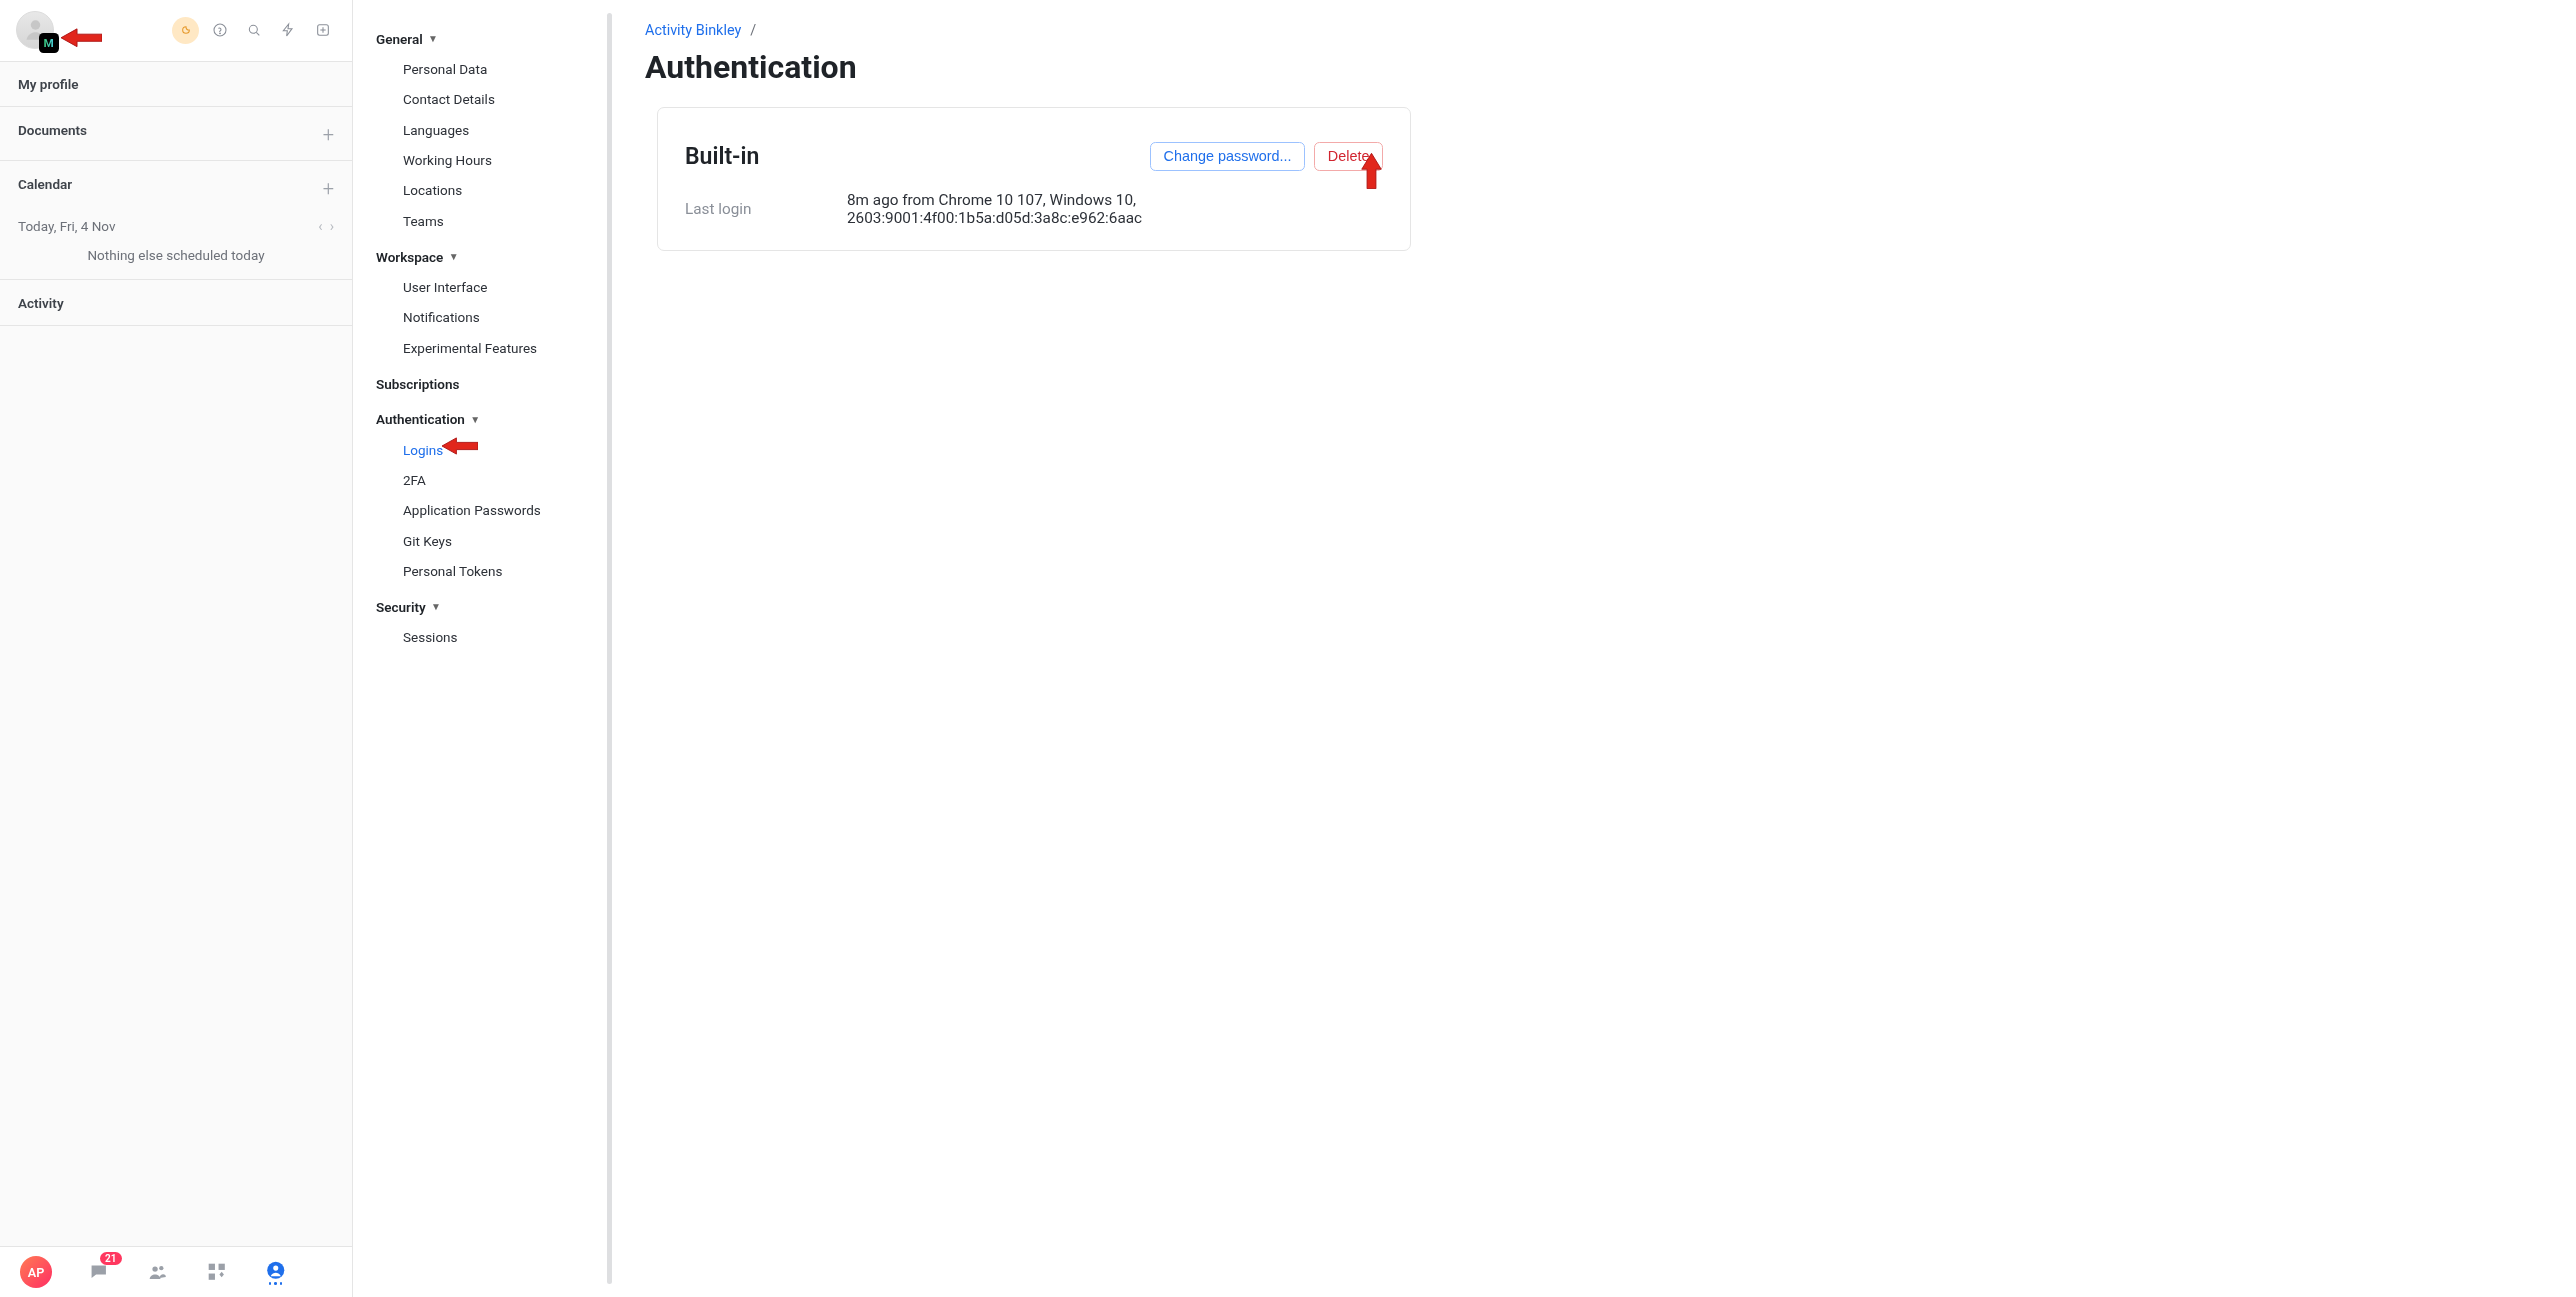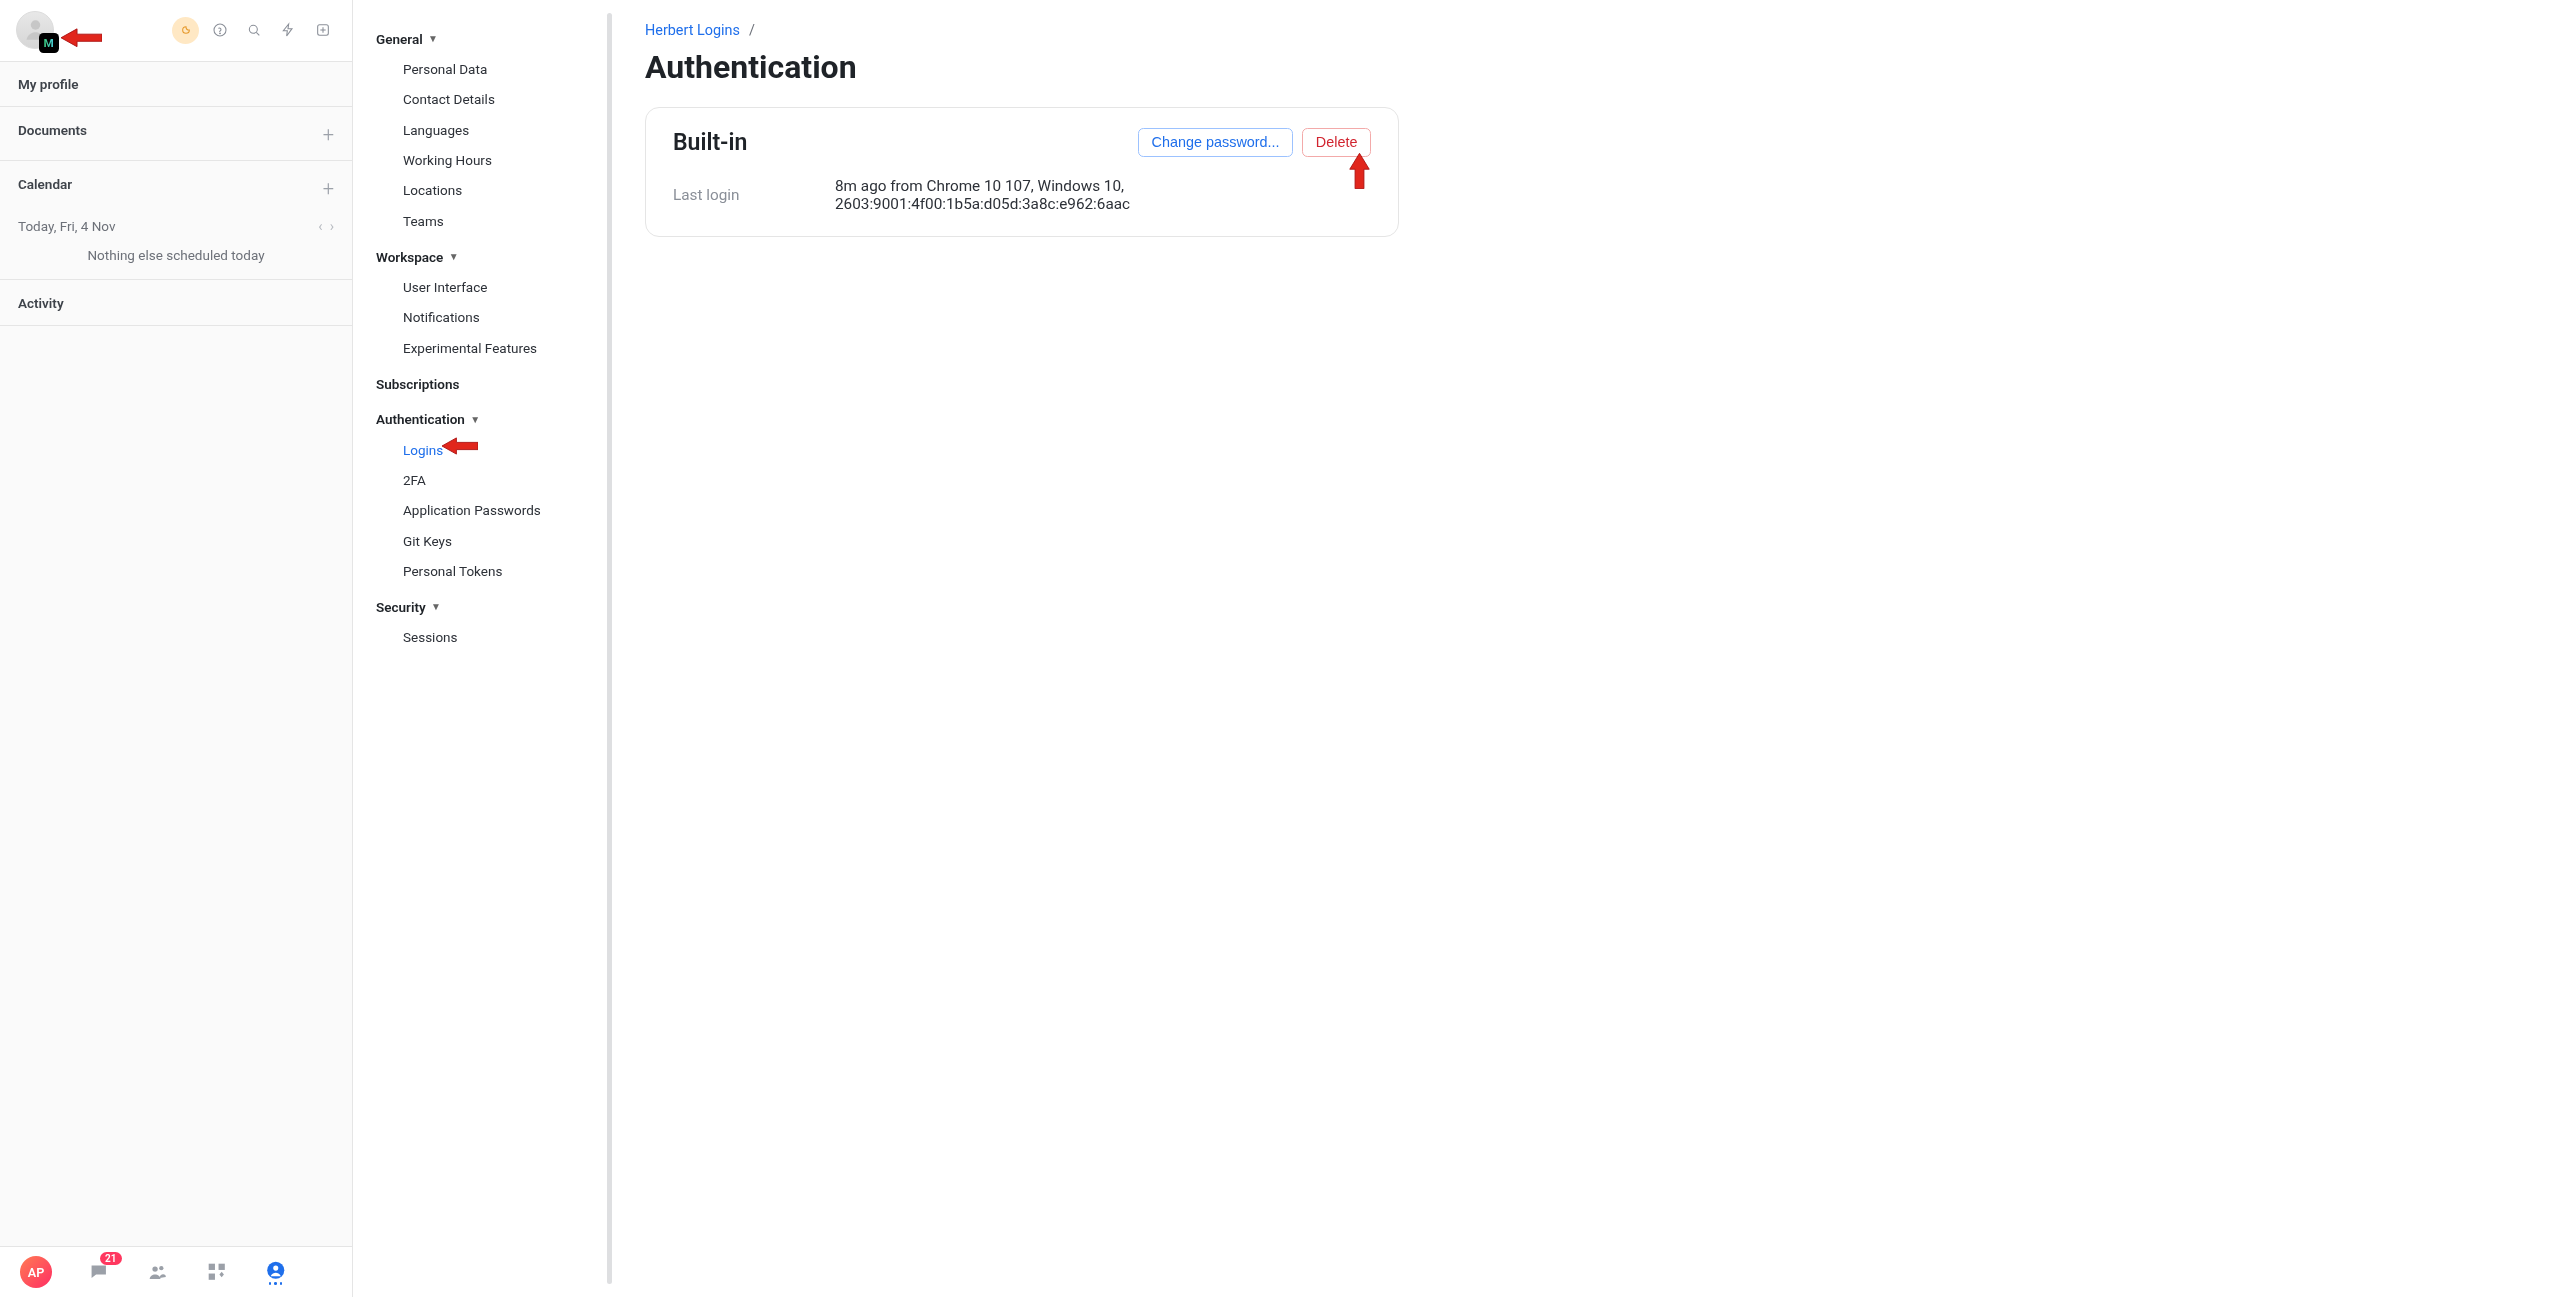--- a/index.html
+++ b/index.html
@@ -45,21 +45,21 @@
   .cat { font-weight:600; padding: 12.6px 0 7.2px; display:flex; align-items:center; gap:5.4px; }
   .cat .chev { font-size:10px; color:#666; }
   .sub { padding: 7.2px 0 7.2px 27px; color:#2d3138; cursor:pointer; }
   .sub.active { color:#1f6feb; }
 
   
   .main-col { flex:1; padding: 21.5px 32px; }
   .breadcrumb { color:#1f6feb; font-size:14.4px; margin-bottom: 9px; }
   .breadcrumb .sep { color:#6d7179; margin-left:5.4px; }
   .page-title { font-size:32px; font-weight:700; margin-bottom: 21.5px; }
-  .card { border:0.9px solid #e5e5e5; border-radius:14px; padding: 20px 27px 23px; max-width: 754px; }
+  .card { border:0.9px solid #e5e5e5; border-radius:7px; padding: 34px 27px 23px; max-width: 754px; margin-left: 12px; }
   .card-head { display:flex; align-items:center; gap:9px; }
   .card-title { font-size:23px; font-weight:600; flex:1; }
   .btn { border-radius:5.4px; padding:5.4px 12.6px; font-size:14.4px; background:#fff; cursor:pointer; }
   .btn-primary { color:#1f6feb; border:0.9px solid #9cc2ff; }
   .btn-danger { color:#d1242f; border:0.9px solid #f3aaa9; }
   .kv { display:flex; margin-top:20px; gap:54px; font-size:15.3px;align-items:center; }
   .kv-key { color:#8a8f98; width:108px; }
   .kv-val { color:#2d3138; max-width:413px; }
 
   .rel { position:relative; }
@@ -234,21 +234,21 @@
       <span>Security</span>
       <span class="chev">▼</span>
     </div>
   <div class="sub">Sessions</div>
 
   <div class="scroll-track"></div>
 </div>
 
 <div class="main-col">
   <div class="breadcrumb">
-    <span>Herbert Logins</span>
+    <span>Activity Binkley</span>
     <span class="sep">/</span>
   </div>
   <h1 class="page-title">Authentication</h1>
 
   <div class="card rel">
     <div class="card-head">
       <div class="card-title">Built-in</div>
       <button class="btn btn-primary">Change password...</button>
       <button class="btn btn-danger">Delete</button>
     </div>

